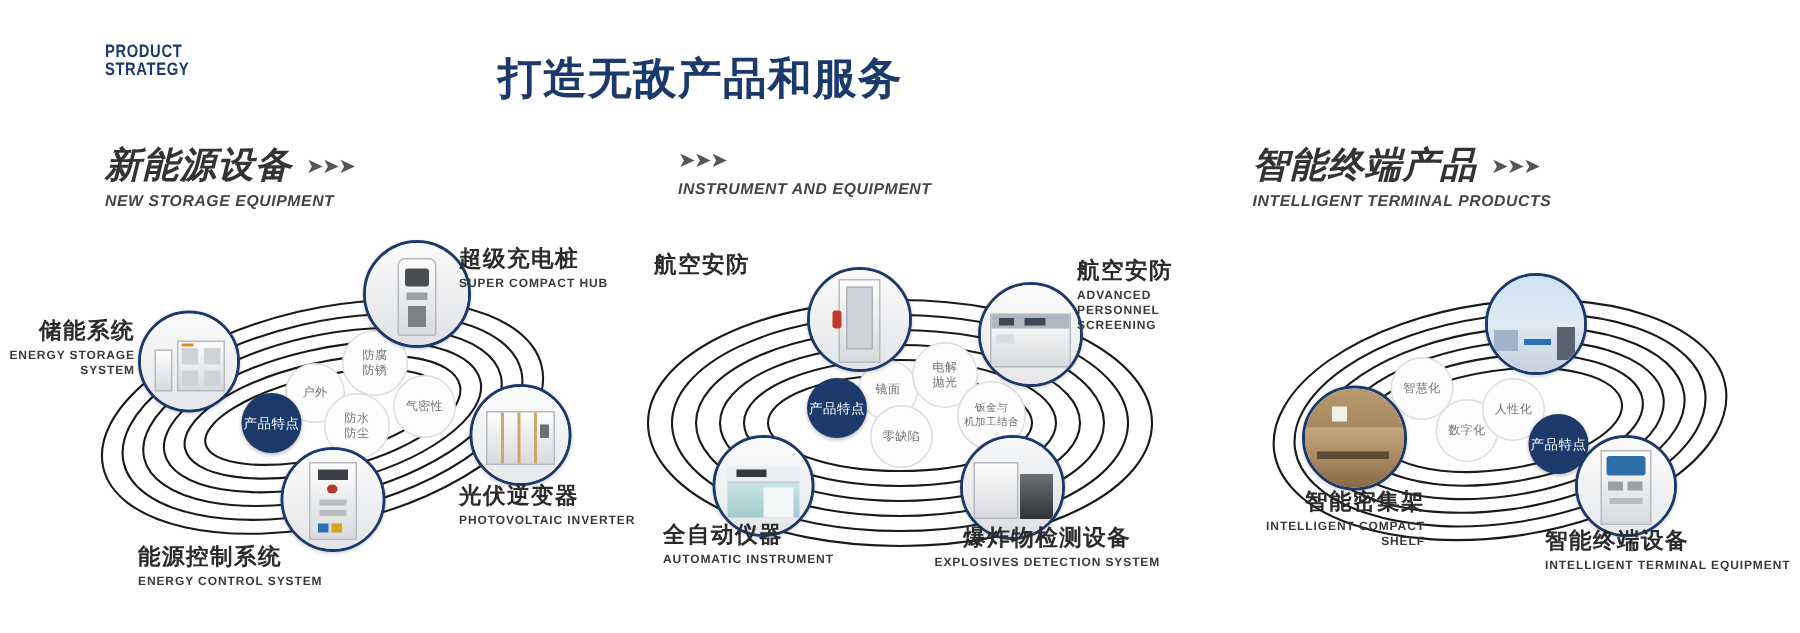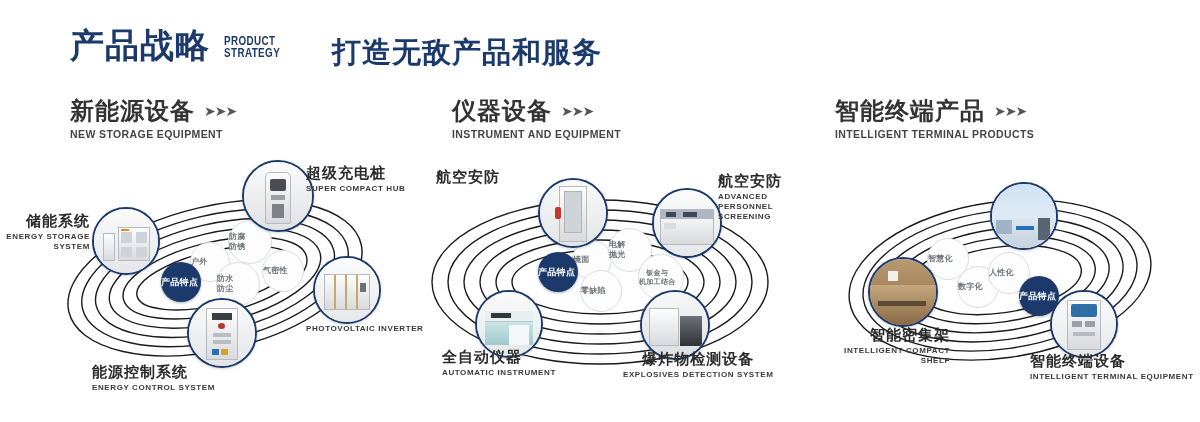--- a/index.html
+++ b/index.html
@@ -7,39 +7,39 @@
   #stage{position:relative;width:1200px;height:422px;background:#fff;}
 
   
   .hdr{position:absolute;left:70px;top:28px;display:flex;align-items:flex-end;gap:14px;}
   .hdr-cn{font-size:34px;font-weight:bold;color:#1b3a6b;letter-spacing:1px;line-height:1;}
   .hdr-en{font-size:12px;font-weight:bold;color:#1b3a6b;line-height:12px;letter-spacing:.5px;
           transform:scaleX(.82);transform-origin:left bottom;padding-bottom:3px;}
   .hdr-sub{position:absolute;left:332px;top:33px;font-size:29px;font-weight:bold;color:#1b3a6b;letter-spacing:1px;}
 
   
-  .sec{position:absolute;}
+  .sec{position:absolute;font-style:italic;}
   .sec-row{display:flex;align-items:center;gap:9px;}
   .sec-cn{font-size:24px;font-weight:bold;color:#333333;letter-spacing:1px;line-height:1.05;}
   .sec-arrows{font-size:14px;color:#555;letter-spacing:-1px;font-weight:bold;}
   .sec-en{margin-top:5px;font-size:10.5px;font-weight:bold;color:#444;letter-spacing:.4px;}
 
   
   .grp{position:absolute;width:400px;height:250px;}
   .orbits{position:absolute;left:0;top:0;width:400px;height:250px;}
 
   
   .node{position:absolute;border-radius:50%;border:2.5px solid #1b3a6b;overflow:hidden;
         background:#f2f3f5;box-shadow:0 1px 3px rgba(0,0,0,.18);}
   .node .ph{position:absolute;inset:0;}
 
   
   .feat{position:absolute;border-radius:50%;border:1px solid #dadce0;background:#fdfdfd;
-        display:flex;align-items:center;justify-content:flex-start;text-align:center;
-        color:#6f7478;font-size:8px;line-height:10px;font-weight:bold;letter-spacing:.3px;}
+        display:flex;align-items:center;justify-content:center;text-align:center;
+        color:#6f7478;font-size:8px;line-height:10px;font-weight:normal;letter-spacing:.3px;}
   .feat.core{background:#1b3a6b;border:none;color:#fff;font-size:9px;line-height:11px;
              box-shadow:0 1px 3px rgba(0,0,0,.3);}
 
   
   .lbl{position:absolute;white-space:nowrap;}
   .lbl .cn{font-size:15px;font-weight:bold;color:#2b2b2b;letter-spacing:1px;line-height:18px;}
   .lbl .en{font-size:8px;font-weight:bold;color:#3a3a3a;letter-spacing:.6px;line-height:10px;margin-top:2px;}
   .lbl.r{text-align:right;}
 
   
@@ -49,39 +49,37 @@
   .sky{background:linear-gradient(180deg,#cfe2f2,#eef4f9);}
   .wood{background:linear-gradient(180deg,#b99a6f,#8d6c47);}
   .teal{background:linear-gradient(180deg,#dff1f2,#9fc9cc);}
 </style>
 </head>
 <body>
 
 <div id="stage">
 
   <div class="hdr">
-    <div class="hdr-cn">产品战略</div>
     <div class="hdr-en">
       <div>PRODUCT</div>
       <div>STRATEGY</div>
     </div>
   </div>
   <div class="hdr-sub">打造无敌产品和服务</div>
 
   <div class="sec" style="left:70px;top:98px;">
     <div class="sec-row">
       <div class="sec-cn">新能源设备</div>
       <div class="sec-arrows">➤➤➤</div>
     </div>
     <div class="sec-en">NEW STORAGE EQUIPMENT</div>
   </div>
 
   <div class="sec" style="left:452px;top:98px;">
     <div class="sec-row">
-      <div class="sec-cn">仪器设备</div>
       <div class="sec-arrows">➤➤➤</div>
     </div>
     <div class="sec-en">INSTRUMENT AND EQUIPMENT</div>
   </div>
 
   <div class="sec" style="left:835px;top:98px;">
     <div class="sec-row">
       <div class="sec-cn">智能终端产品</div>
       <div class="sec-arrows">➤➤➤</div>
     </div>
@@ -151,20 +149,21 @@
       <div class="art">
         <div style="width:44px;height:34px;margin-bottom:12px;position:relative;" class="cab">
           <div style="position:absolute;left:9px;top:0;width:2px;height:34px;background:#c9a86a;"></div>
           <div style="position:absolute;left:20px;top:0;width:2px;height:34px;background:#c9a86a;"></div>
           <div style="position:absolute;left:31px;top:0;width:2px;height:34px;background:#c9a86a;"></div>
           <div style="position:absolute;right:3px;top:8px;width:6px;height:9px;background:#6b7076;"></div>
         </div>
       </div>
     </div>
     <div class="lbl" style="left:296px;top:172px;">
+      <div class="cn">光伏逆变器</div>
       <div class="en">PHOTOVOLTAIC INVERTER</div>
     </div>
 
     <div class="node" style="left:177px;top:148px;width:66px;height:66px;">
       <div class="ph" style="background:linear-gradient(180deg,#fbfbfb,#e2e4e7);"></div>
       <div class="art">
         <div style="width:30px;height:50px;margin-bottom:6px;position:relative;" class="cab">
           <div style="position:absolute;left:5px;top:4px;width:20px;height:7px;background:#3b3e43;"></div>
           <div style="position:absolute;left:11px;top:14px;width:7px;height:6px;background:#b03a2e;border-radius:50%;"></div>
           <div style="position:absolute;left:6px;top:24px;width:18px;height:4px;background:#b9bdc2;"></div>

